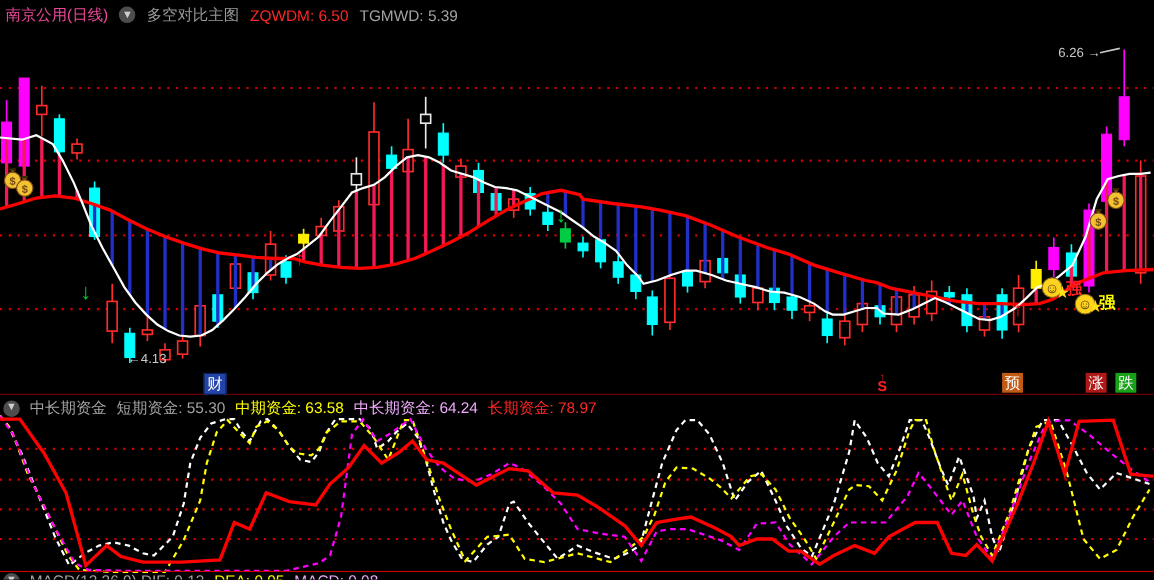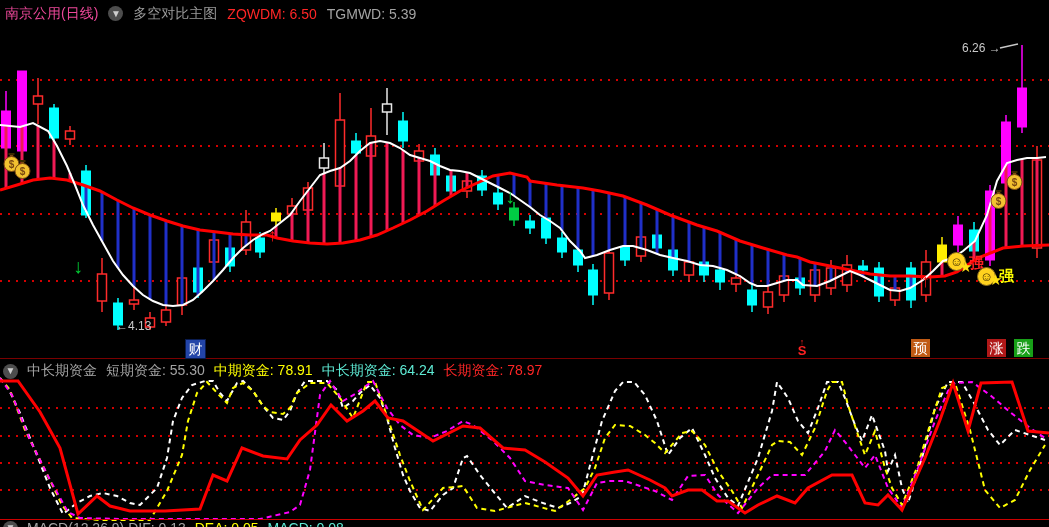--- a/index.html
+++ b/index.html
@@ -5,21 +5,21 @@
   html,body{margin:0;padding:0;background:#000;}
   #app{position:relative;width:1049px;height:527px;background:#000;overflow:hidden;
        font-family:"Liberation Sans","DejaVu Sans",sans-serif;}
   svg{position:absolute;left:0;top:0;}
   .topbar{position:absolute;left:0;top:0;width:100%;height:27px;display:flex;align-items:center;
           gap:10px;padding-left:5px;box-sizing:border-box;font-size:14px;}
   .t-title{color:#ec4899;}
   .chev{width:15px;height:15px;border-radius:50%;background:#4d4d4d;color:#cfcfcf;font-size:10px;
         display:inline-flex;align-items:center;justify-content:center;line-height:1;}
   .t-overlay{color:#9a9a9a;}
-  .c-red{color:#ff2626;} .c-white{color:#a3a3a3;} .c-yellow{color:#ffff00;} .c-magenta{color:#5eead4;}
+  .c-red{color:#ff2626;} .c-white{color:#a3a3a3;} .c-yellow{color:#ffff00;} .c-magenta{color:#f0abfc;}
   .subheader{position:absolute;left:3px;top:362px;display:flex;align-items:center;gap:9px;font-size:14px;z-index:5;}
   .footer{position:absolute;left:3px;top:520px;display:flex;align-items:center;gap:9px;font-size:14px;z-index:5;color:#e8e8e8;}
   .sep1{position:absolute;left:0;top:358px;width:100%;height:1px;background:#7a0000;}
   .sep2{position:absolute;left:0;top:519px;width:100%;height:1px;background:#cc0000;}
   .marker{position:absolute;z-index:4;line-height:1;}
   .ann{color:#c8c8c8;font-size:12px;}
   .badge{position:absolute;z-index:4;width:19px;height:18px;display:flex;align-items:center;justify-content:center;
          color:#fff;font-size:14px;line-height:1;}
   .b-cai{left:185px;top:339px;background:#2244a8;border:1px solid #0a1c50;}
   .b-yu{left:911px;top:339px;background:#c05a14;}
@@ -322,21 +322,21 @@
       <span><span class="up">↑</span><span>S</span></span>
     </div>
   <div class="badge b-yu">预</div>
   <div class="badge b-zhang">涨</div>
   <div class="badge b-die">跌</div>
 
   <div class="subheader">
     <span class="chev">▼</span>
     <span class="c-white">中长期资金</span>
     <span class="c-white">短期资金: 55.30</span>
-    <span class="c-yellow">中期资金: 78.91</span>
+    <span class="c-yellow">中期资金: 63.58</span>
     <span class="c-magenta">中长期资金: 64.24</span>
     <span class="c-red">长期资金: 78.97</span>
   </div>
 
   <div class="footer">
     <span class="chev">▼</span>
     <span class="c-white">MACD(12,26,9)  DIF: 0.13</span>
     <span class="c-yellow">DEA: 0.05</span>
     <span class="c-magenta">MACD: 0.08</span>
   </div>

